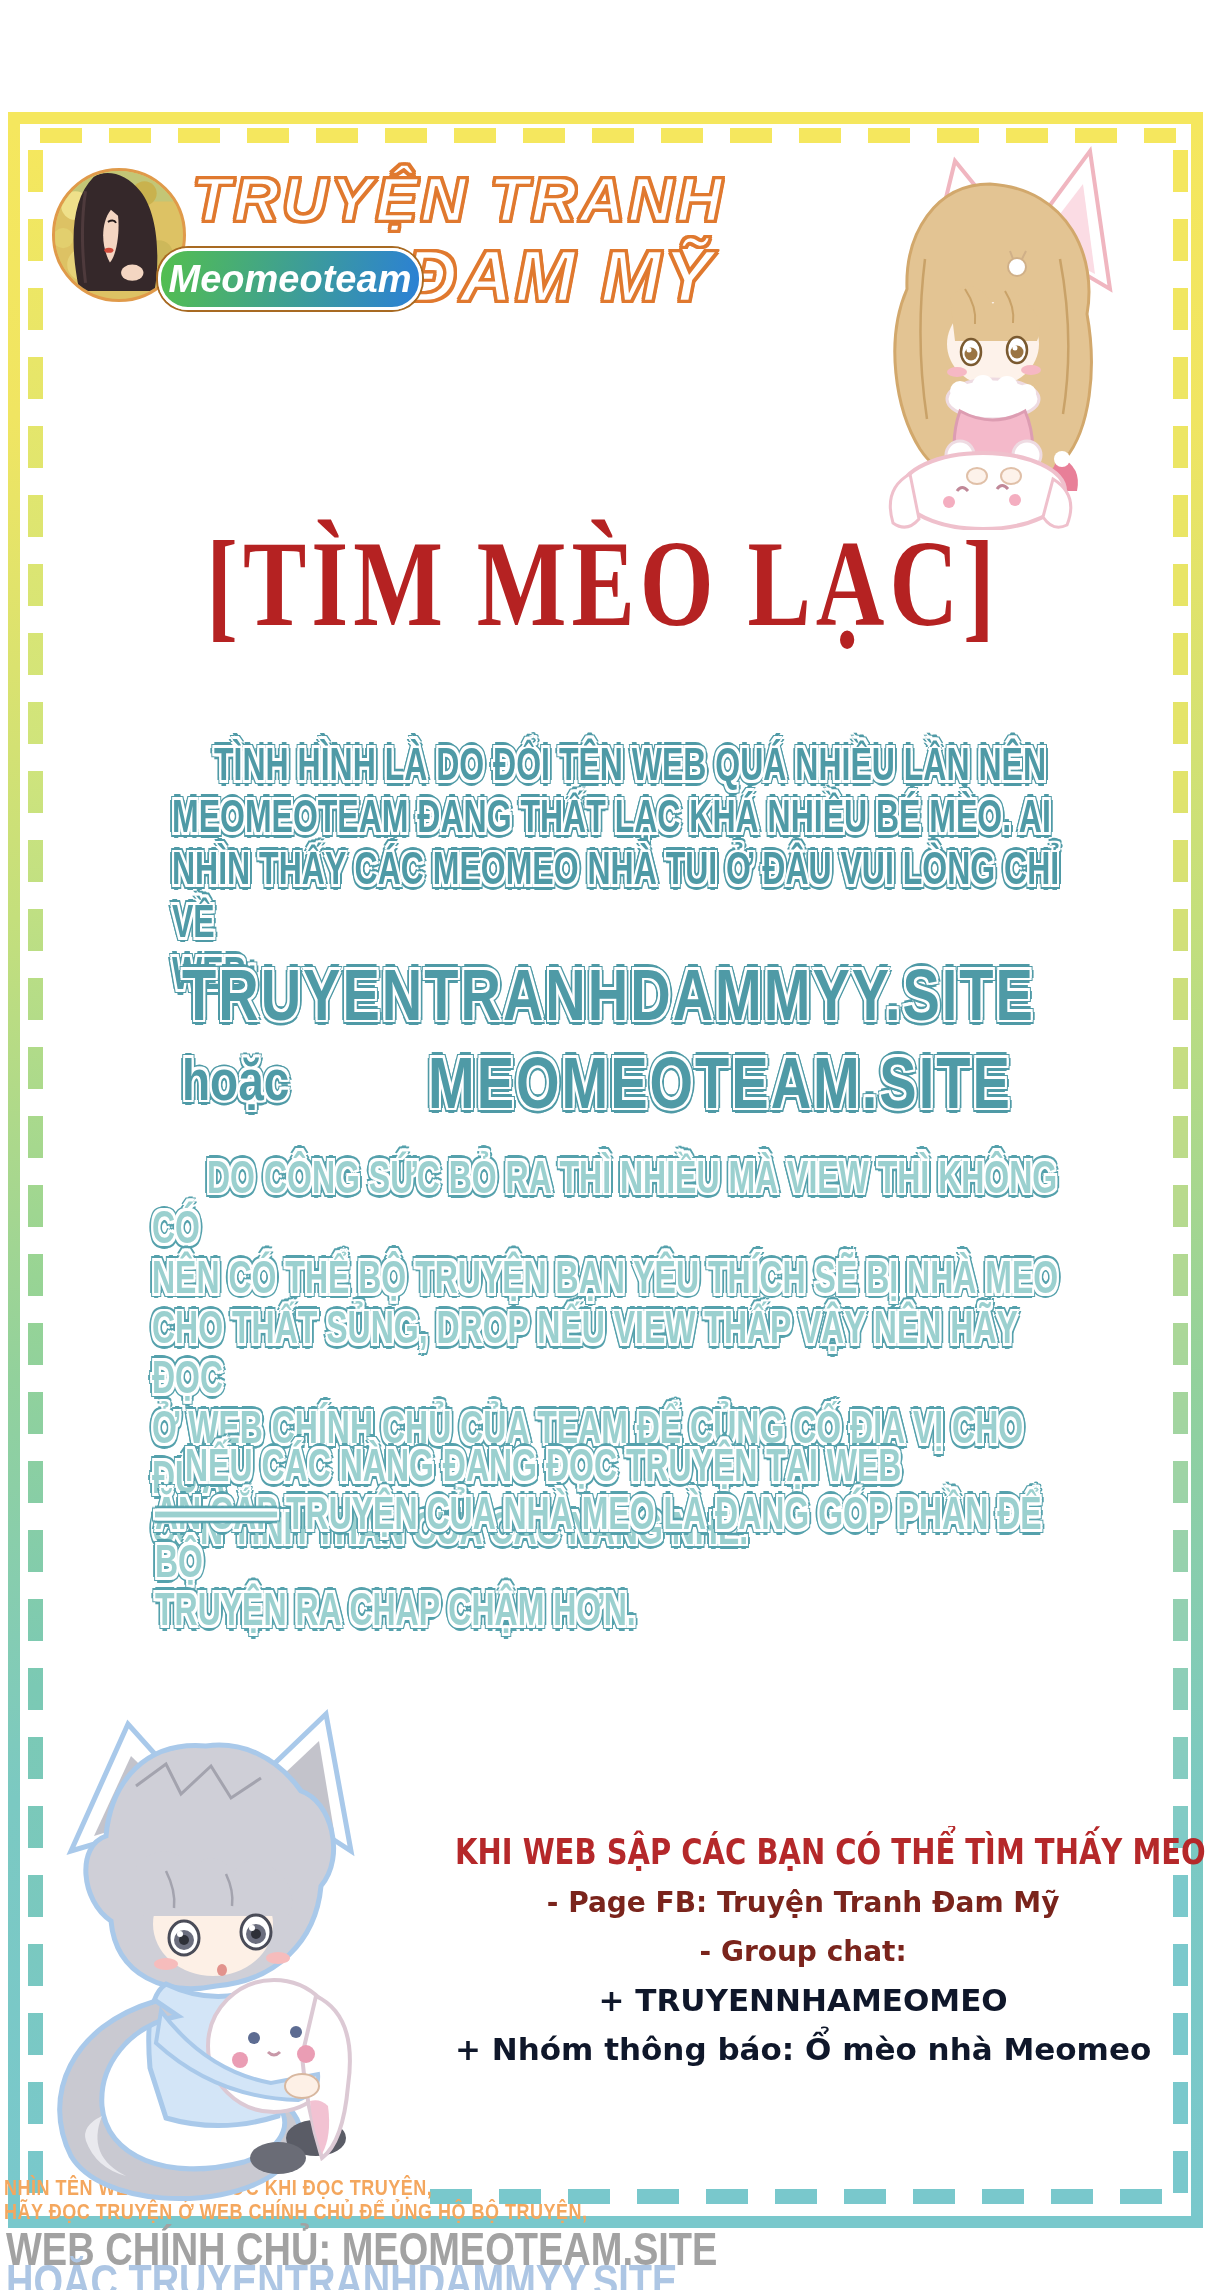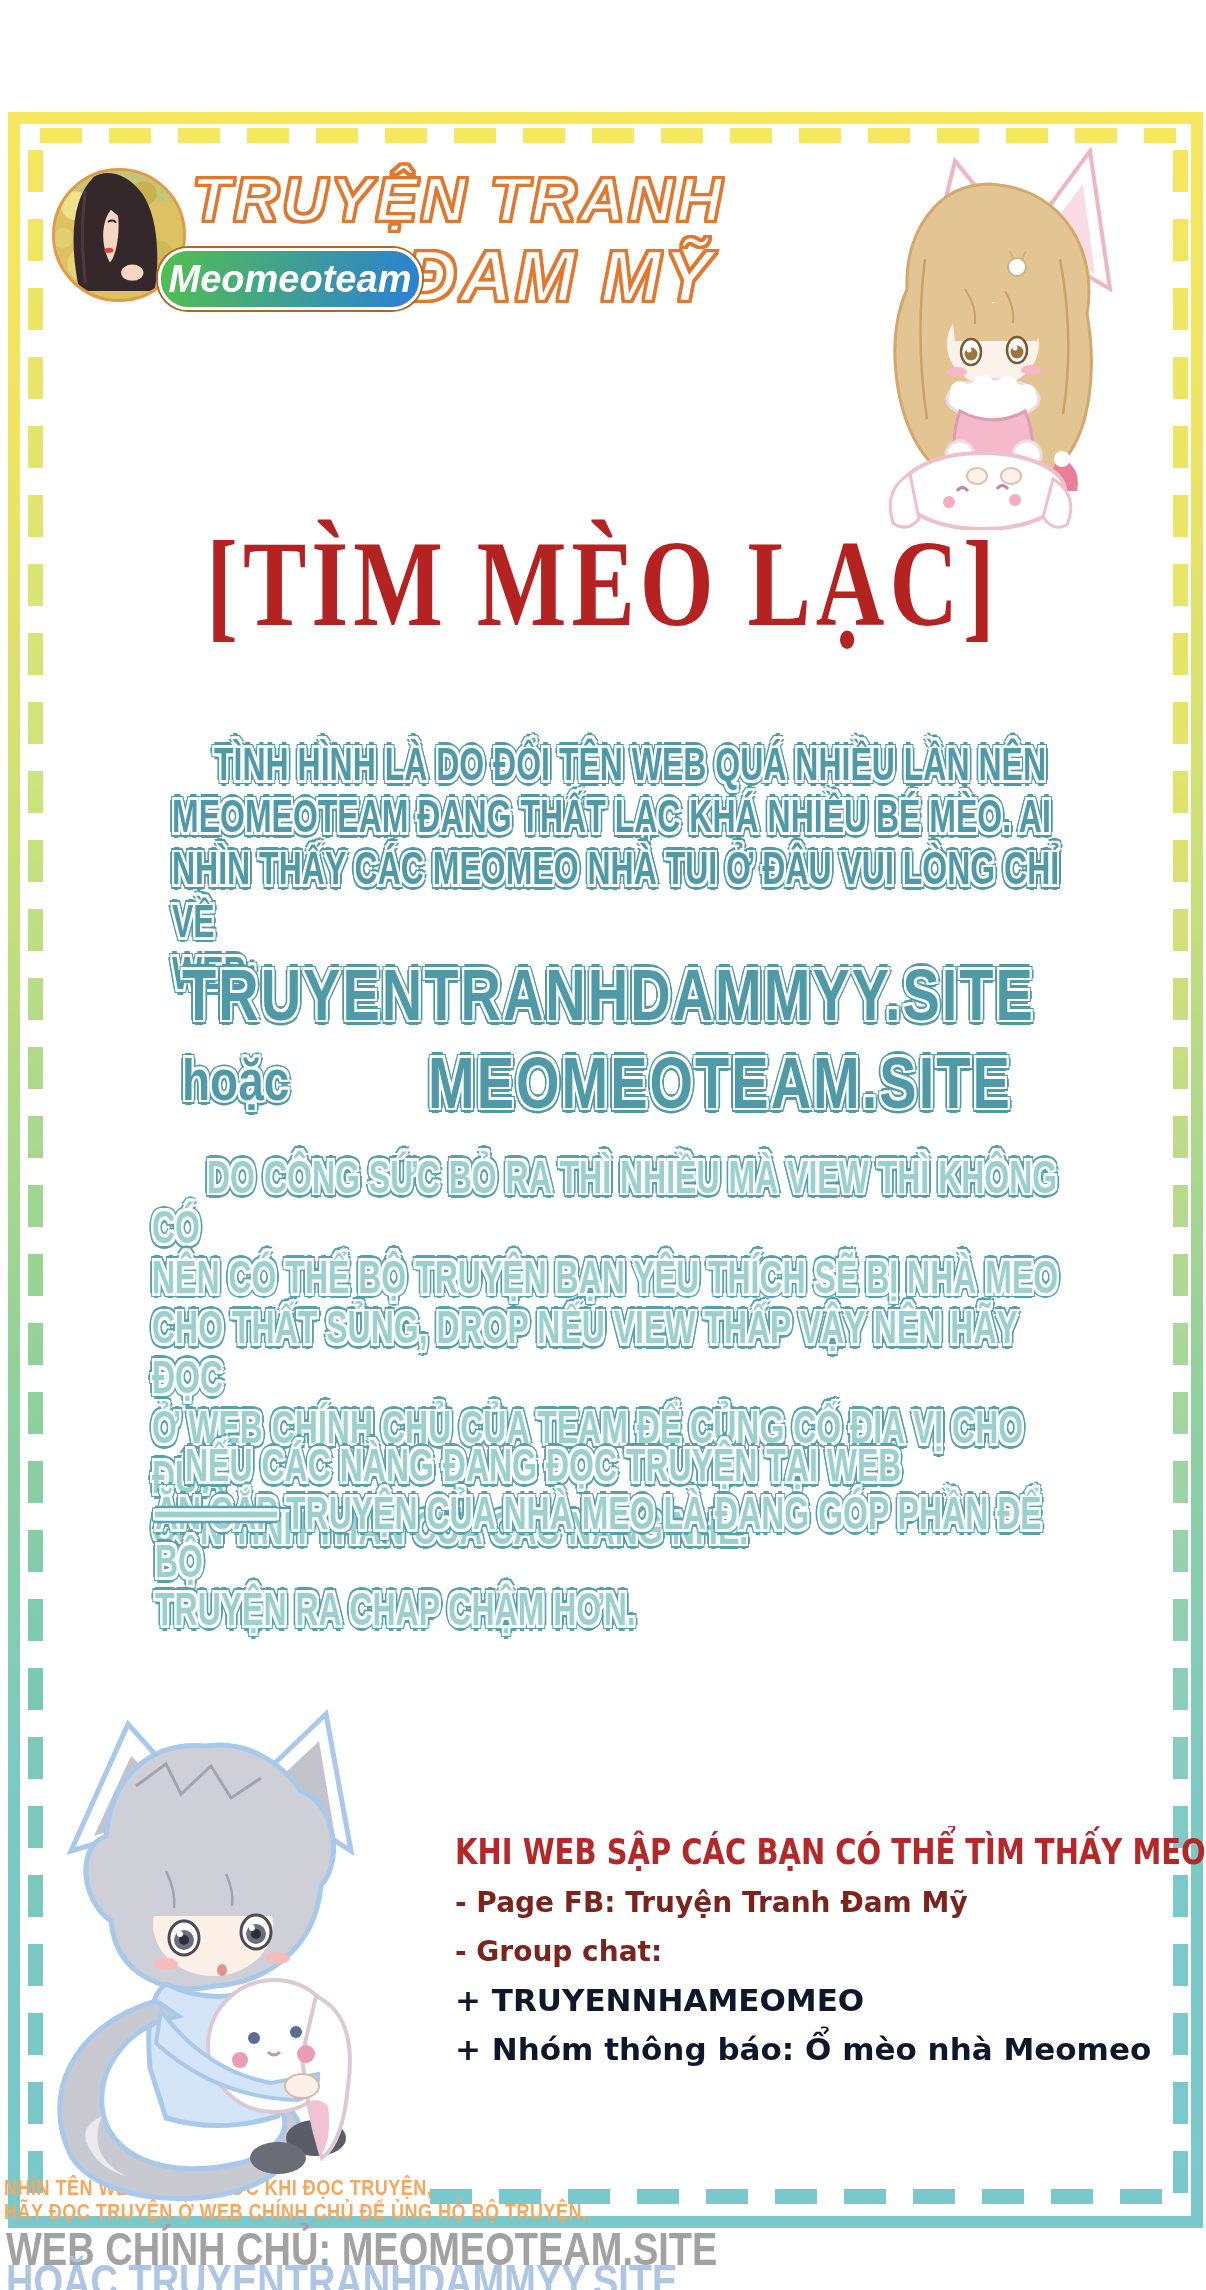--- a/index.html
+++ b/index.html
@@ -72,21 +72,21 @@
   .para3 .l1{text-indent:30px;}
   .strike{text-decoration:line-through;text-decoration-thickness:4px;}
 
   
   .mascot-bottom{position:absolute;left:16px;top:1686px;width:372px;height:528px;z-index:6;}
   .contact-heading{position:absolute;left:455px;top:1832px;z-index:4;font-size:29px;
     font-weight:bold;color:#b5282a;transform:scaleY(1.2);transform-origin:0 0;white-space:nowrap;
     font-family:"DejaVu Sans",sans-serif;}
   .contact-list{position:absolute;left:455px;top:1878px;z-index:4;
     font-family:"DejaVu Sans",sans-serif;}
-  .c-item{line-height:49px;white-space:nowrap;}
+  .c-item{line-height:49px;white-space:nowrap;text-align:center;}
   .c-maroon{color:#7a241c;font-weight:bold;font-size:28px;}
   .c-black{color:#0f172a;font-weight:bold;font-size:31px;}
 
   
   .f-note{position:absolute;left:4px;z-index:5;font-size:18px;font-weight:bold;color:#f4a75e;
     letter-spacing:0.5px;transform:scaleY(1.2);transform-origin:0 0;white-space:nowrap;}
   .f-note1{top:2176px;}
   .f-note2{top:2200px;}
   .f-big{position:absolute;left:6px;z-index:5;font-size:38px;font-weight:bold;letter-spacing:0;
     transform:scaleY(1.2);transform-origin:0 0;white-space:nowrap;}

